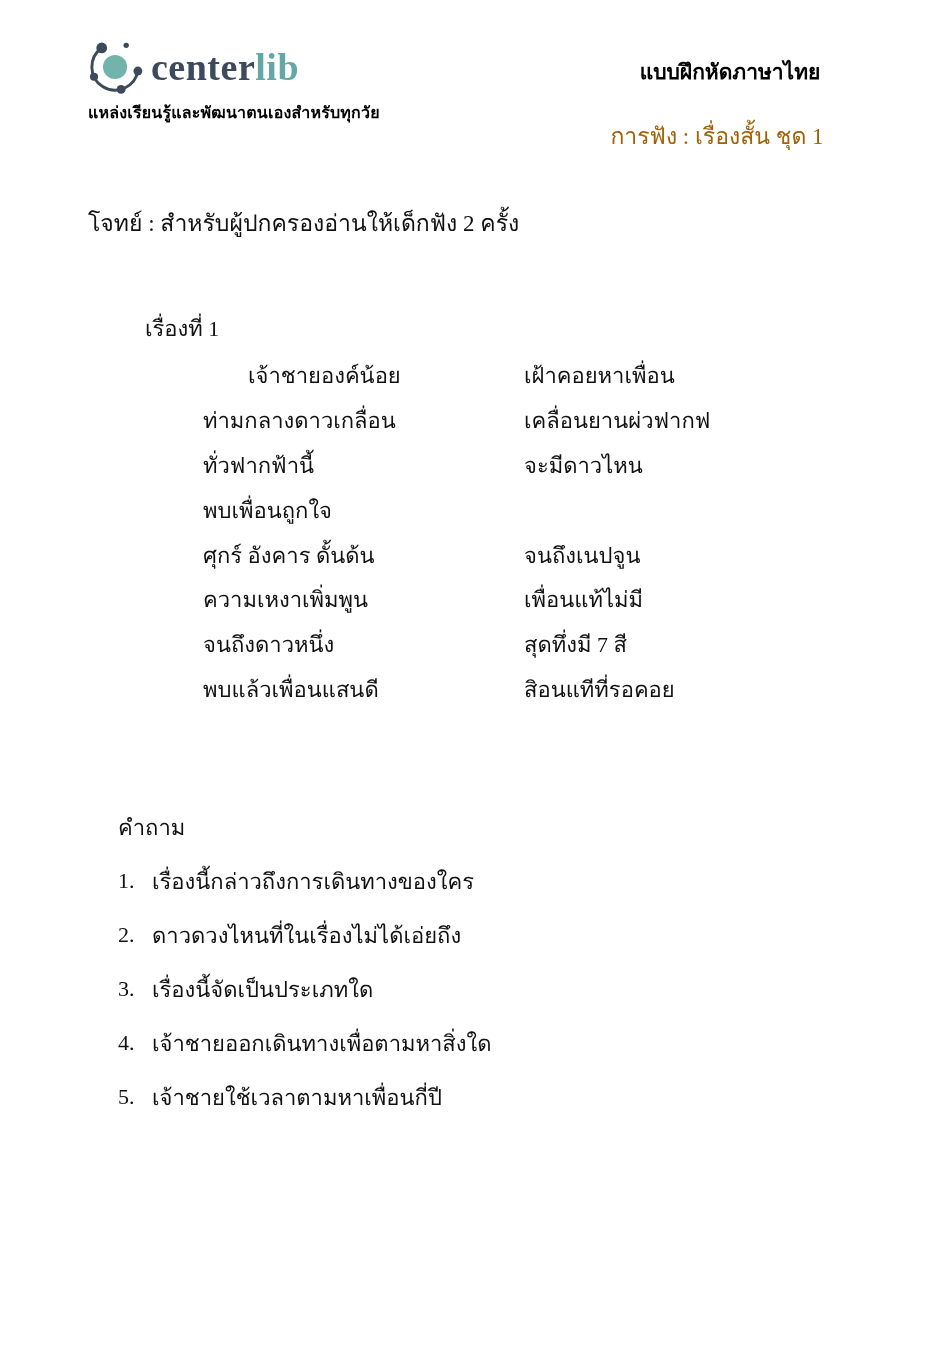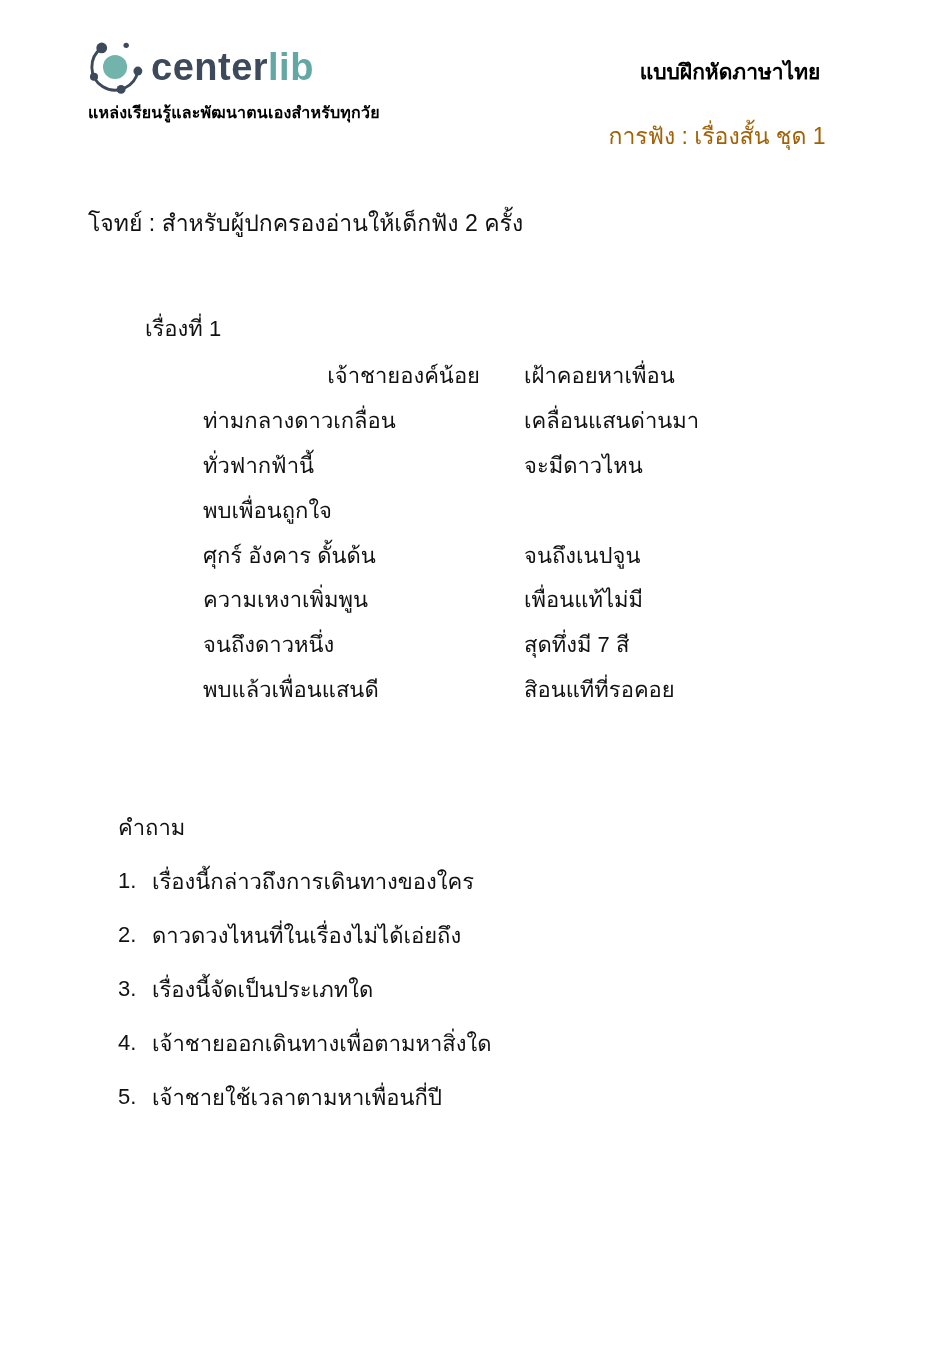--- a/index.html
+++ b/index.html
@@ -1,20 +1,20 @@
 <!DOCTYPE html>
 <html><head>
 <meta charset="utf-8">
 <style>
   html,body{margin:0;padding:0;background:#ffffff;}
   .page{
     position:relative;
     width:951px;height:1345px;
     background:#ffffff;
-    font-family:Liberation Sans, sans-serif;
+    font-family:Liberation Serif, serif;
     color:#111111;
     overflow:hidden;
   }
 
   
   .logo-block{position:absolute;left:88px;top:38px;}
   .logo-row{display:flex;align-items:center;gap:5px;}
   .logo-icon{width:58px;height:58px;flex:0 0 auto;}
   .brand{font-size:38px;font-weight:600;letter-spacing:0.5px;line-height:1;}
   .brand-center{color:#3d4a5c;}
@@ -27,21 +27,21 @@
   .doc-subtitle{margin-top:24px;font-size:23px;color:#a16207;padding-right:26px;}
 
   
   .instruction{position:absolute;left:88px;top:200px;height:46px;display:flex;align-items:center;font-size:23px;}
 
   
   .story-heading{position:absolute;left:145px;top:308px;height:40px;display:flex;align-items:center;font-size:22px;}
   .poem{position:absolute;left:203px;top:353px;width:520px;}
   .poem-row{display:flex;height:44.9px;align-items:center;font-size:22px;}
   .pl{width:277px;}
-  .pl.indented{padding-left:45px;width:232px;text-align:right;}
+  .pl.indented{padding-left:45px;width:232px;}
   .pr{flex:1;margin-left:44px;}
 
   
   .questions{position:absolute;left:118px;top:800px;width:600px;}
   .q-heading{height:54px;display:flex;align-items:center;font-size:22px;}
   .q-row{height:54px;display:flex;align-items:center;font-size:22px;}
   .q-num{width:34px;flex:0 0 auto;}
   .q-text{flex:1;}
 </style>
 </head>
@@ -74,21 +74,21 @@
 
   <div class="story-heading">เรื่องที่ 1</div>
 
   <div class="poem">
     <div class="poem-row">
       <span class="pl indented">เจ้าชายองค์น้อย</span>
       <span class="pr">เฝ้าคอยหาเพื่อน</span>
     </div>
     <div class="poem-row">
       <span class="pl">ท่ามกลางดาวเกลื่อน</span>
-      <span class="pr">เคลื่อนแสนด่านมา</span>
+      <span class="pr">เคลื่อนยานผ่วฟากฟ</span>
     </div>
     <div class="poem-row">
       <span class="pl">ทั่วฟากฟ้านี้</span>
       <span class="pr">จะมีดาวไหน</span>
     </div>
     <div class="poem-row">
       <span class="pl">พบเพื่อนถูกใจ</span>
     </div>
     <div class="poem-row">
       <span class="pl">ศุกร์ อังคาร ดั้นด้น</span>

